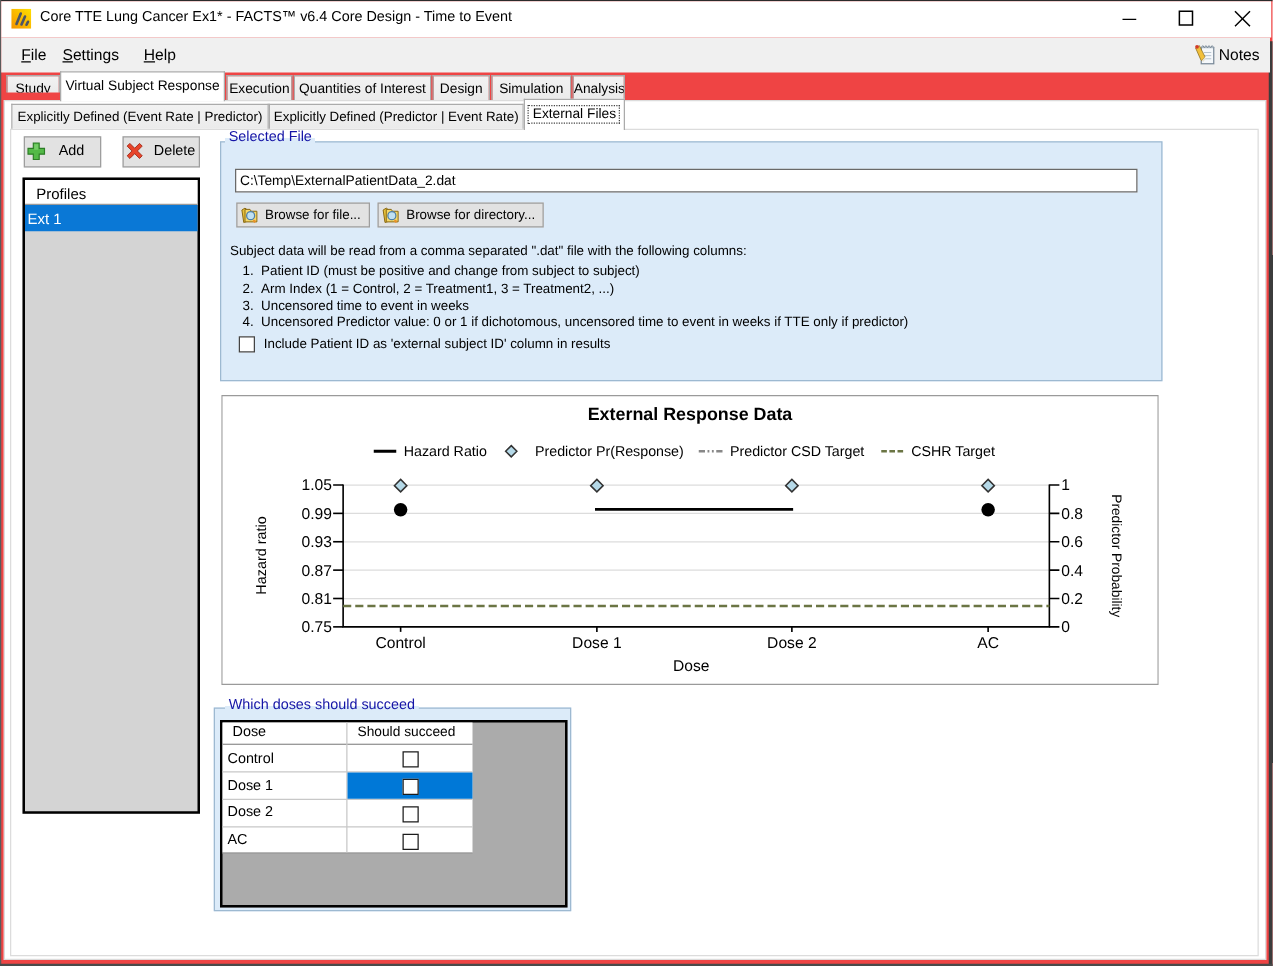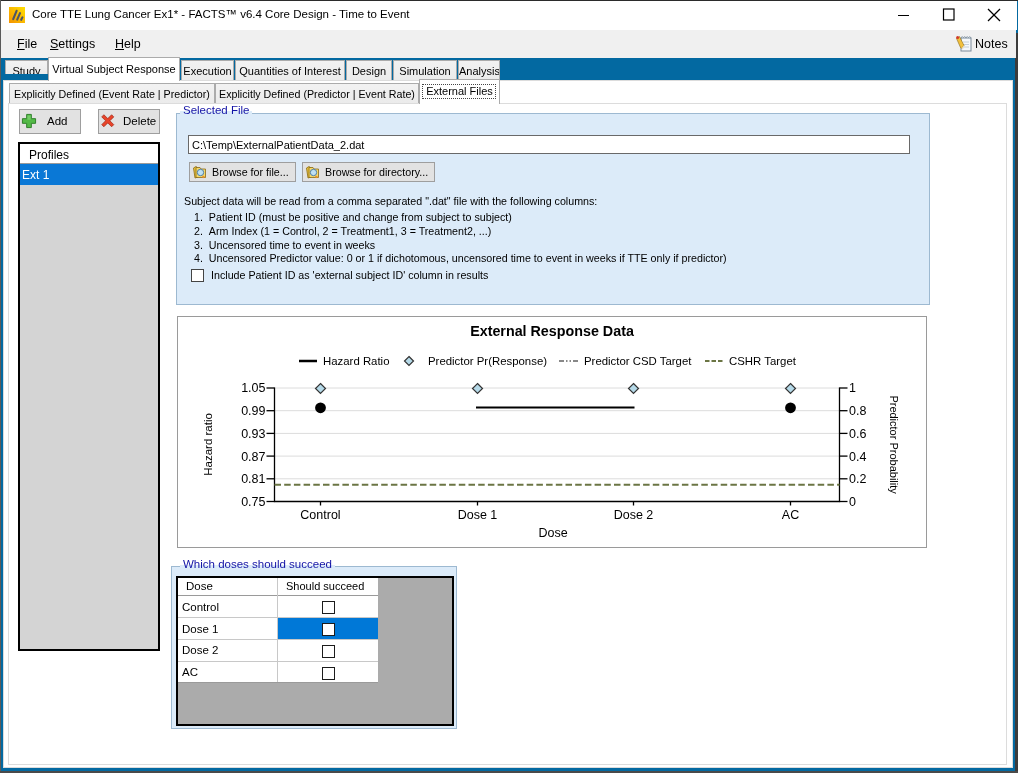--- a/index.html
+++ b/index.html
@@ -1,17 +1,17 @@
 <!DOCTYPE html>
 <html><head>
 <meta charset="utf-8">
 <style>
 html,body{margin:0;padding:0;}
 body{width:1018px;height:773px;overflow:hidden;font-family:"Liberation Sans",sans-serif;background:#fff;}
-#win{position:absolute;left:0;top:0;width:1018px;height:773px;background:#0369a1;}
+#win{position:absolute;left:0;top:0;width:1018px;height:773px;background:#ef4444;}
 .abs{position:absolute;}
 .t12{font-size:12px;color:#000;}
 .t11{font-size:10.7px;color:#000;white-space:nowrap;}
 
 #topborder{left:0;top:0;width:1018px;height:1px;background:#2b2b2b;}
 #leftborder{left:0;top:0;width:1px;height:773px;background:#5a5a5a;}
 #rightstripe{left:1015px;top:33px;width:3px;height:740px;background:#3c3c3c;}
 #bottomstripe{left:0;top:771px;width:1018px;height:2px;background:#4a4a4a;}
 #titlebar{left:1px;top:1px;width:1016px;height:29px;background:#fff;}
 #apptitle{left:32px;top:8px;font-size:11.5px;color:#000;white-space:nowrap;}

